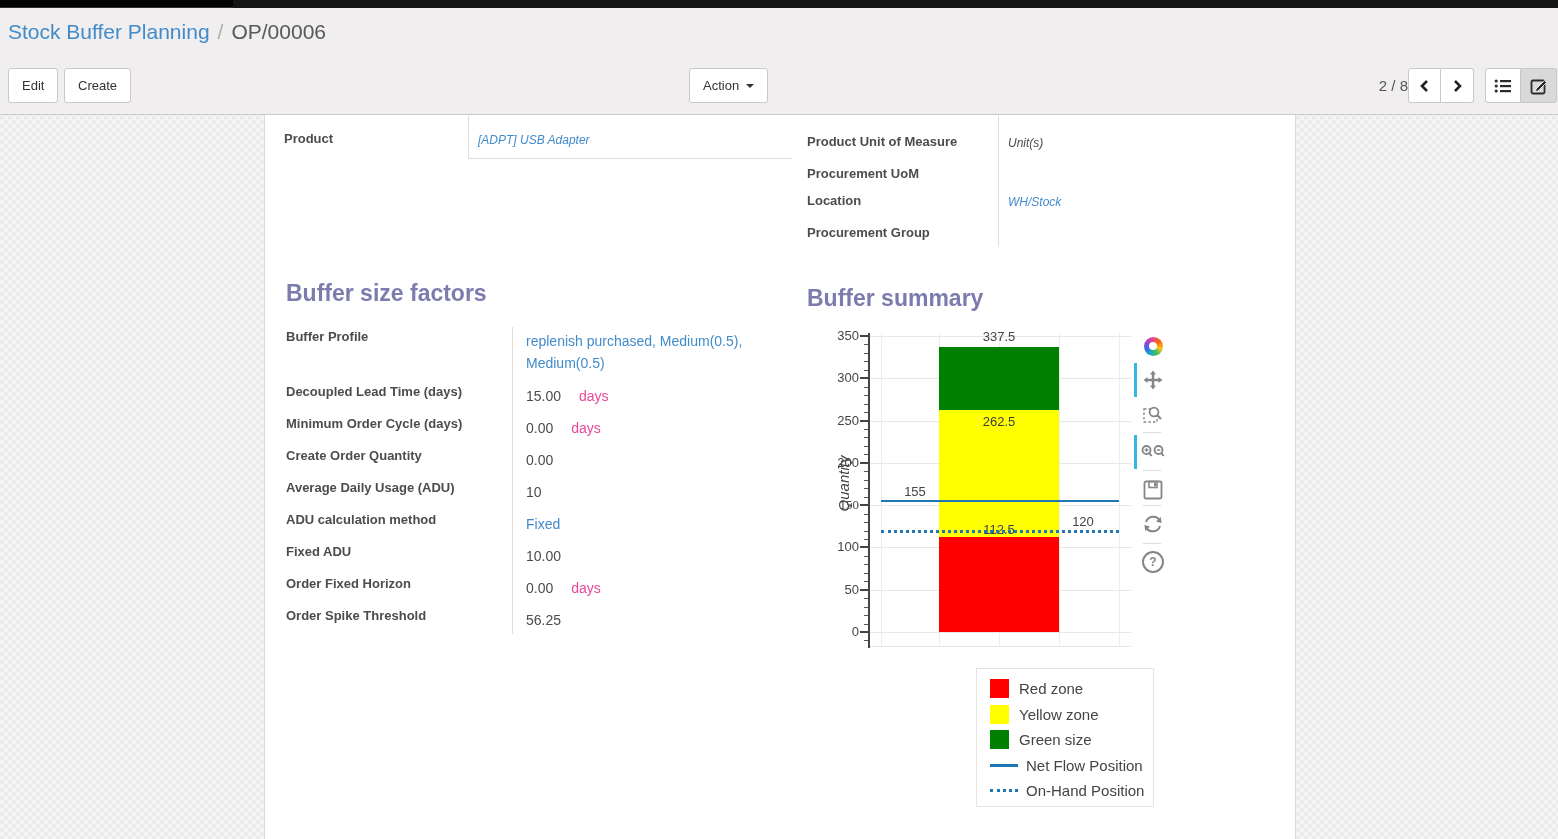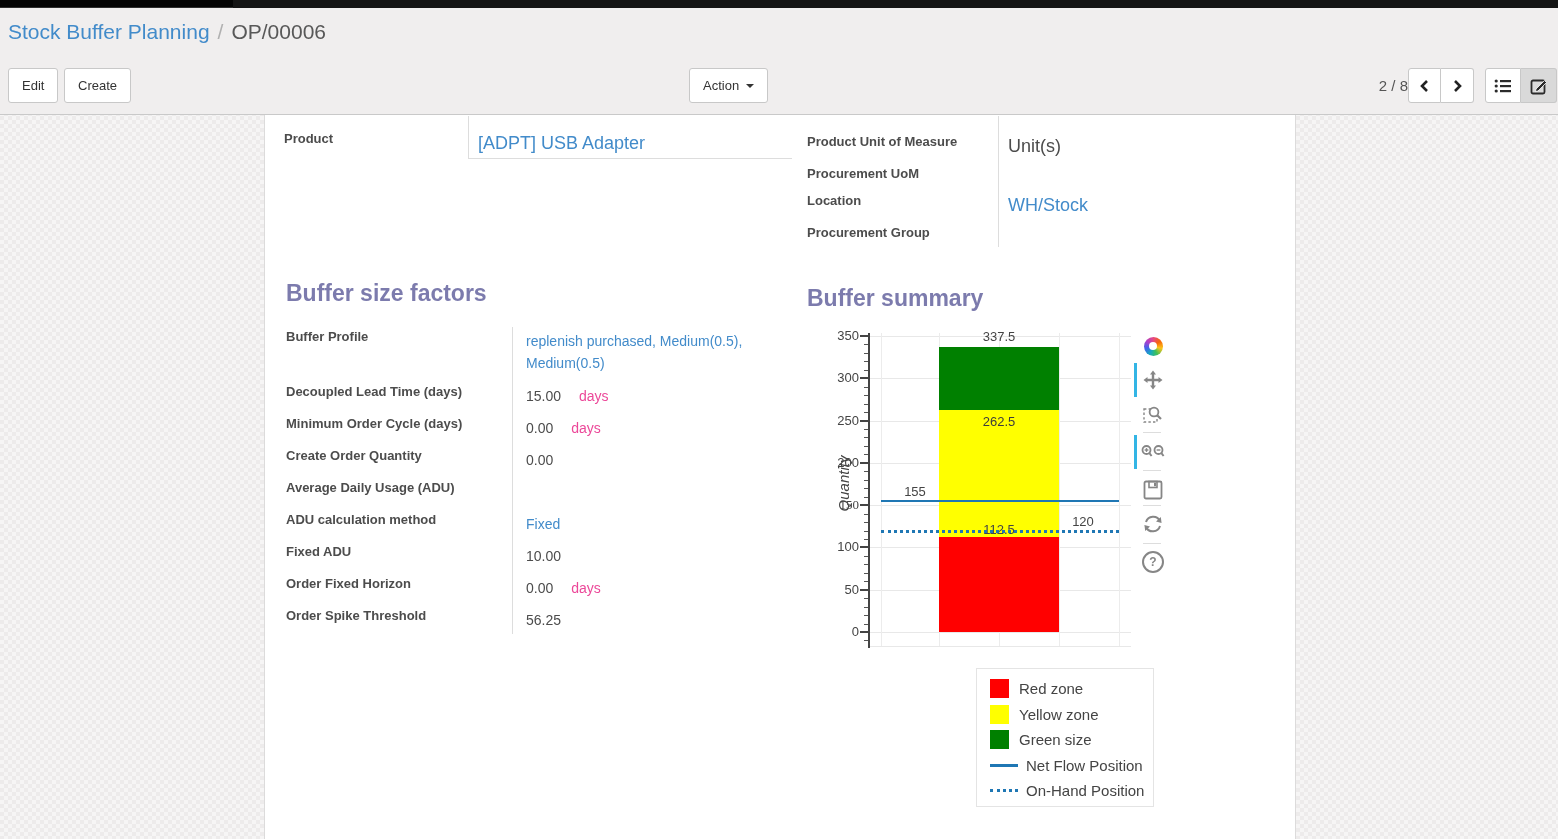--- a/index.html
+++ b/index.html
@@ -39,21 +39,21 @@
   #view-group .btn.active{background:#d9d9d9;}
   
   #sheet{position:absolute;left:264px;top:115px;width:1032px;height:724px;background:#fff;
          border-left:1px solid #dcdbdb;border-right:1px solid #dcdbdb;box-sizing:border-box;z-index:2;}
   #partial-row{position:absolute;left:1007px;top:100px;width:200px;height:14px;overflow:hidden;z-index:3;}
   #partial-row span{position:absolute;left:0;top:-8px;font-size:14px;color:#4c4c4c;}
   #partial-row .uline{position:absolute;left:0;top:13px;width:174px;height:1px;background:#ccc;}
   .vline{position:absolute;width:1px;background:#ddd;}
   .hline{position:absolute;height:1px;background:#ddd;}
   .flabel{position:absolute;font-size:13px;font-weight:bold;color:#4c4c4c;}
-  .fvalue{position:absolute;font-size:18px;color:#4c4c4c;}
+  .fvalue{position:absolute;font-size:12px;color:#4c4c4c;font-style:italic;}
   .fvalue a,a.fvalue{color:#428bca;text-decoration:none;cursor:pointer;}
   .section-title{position:absolute;font-size:23px;font-weight:bold;color:#7c7bad;}
   
   #factors{position:absolute;left:21px;top:210px;width:505px;}
   #factors .sepline{position:absolute;left:226px;top:2px;height:307px;width:1px;background:#ddd;}
   .f-row{display:flex;height:32px;}
   .f-row.tall{height:55px;}
   .f-row .lab{width:226px;padding:4px 10px 0 0;box-sizing:border-box;
               font-size:13px;font-weight:bold;color:#4c4c4c;}
   .f-row .val{width:265px;padding:5px 0 0 14px;font-size:14px;color:#4c4c4c;line-height:22px;}
@@ -179,20 +179,21 @@
       <div class="f-row">
         <div class="lab">Minimum Order Cycle (days)</div>
         <div class="val"><span>0.00</span><span class="unit">days</span></div>
       </div>
       <div class="f-row">
         <div class="lab">Create Order Quantity</div>
         <div class="val">0.00</div>
       </div>
       <div class="f-row">
         <div class="lab">Average Daily Usage (ADU)</div>
+        <div class="val">10</div>
       </div>
       <div class="f-row">
         <div class="lab">ADU calculation method</div>
         <div class="val link">Fixed</div>
       </div>
       <div class="f-row">
         <div class="lab">Fixed ADU</div>
         <div class="val">10.00</div>
       </div>
       <div class="f-row">

